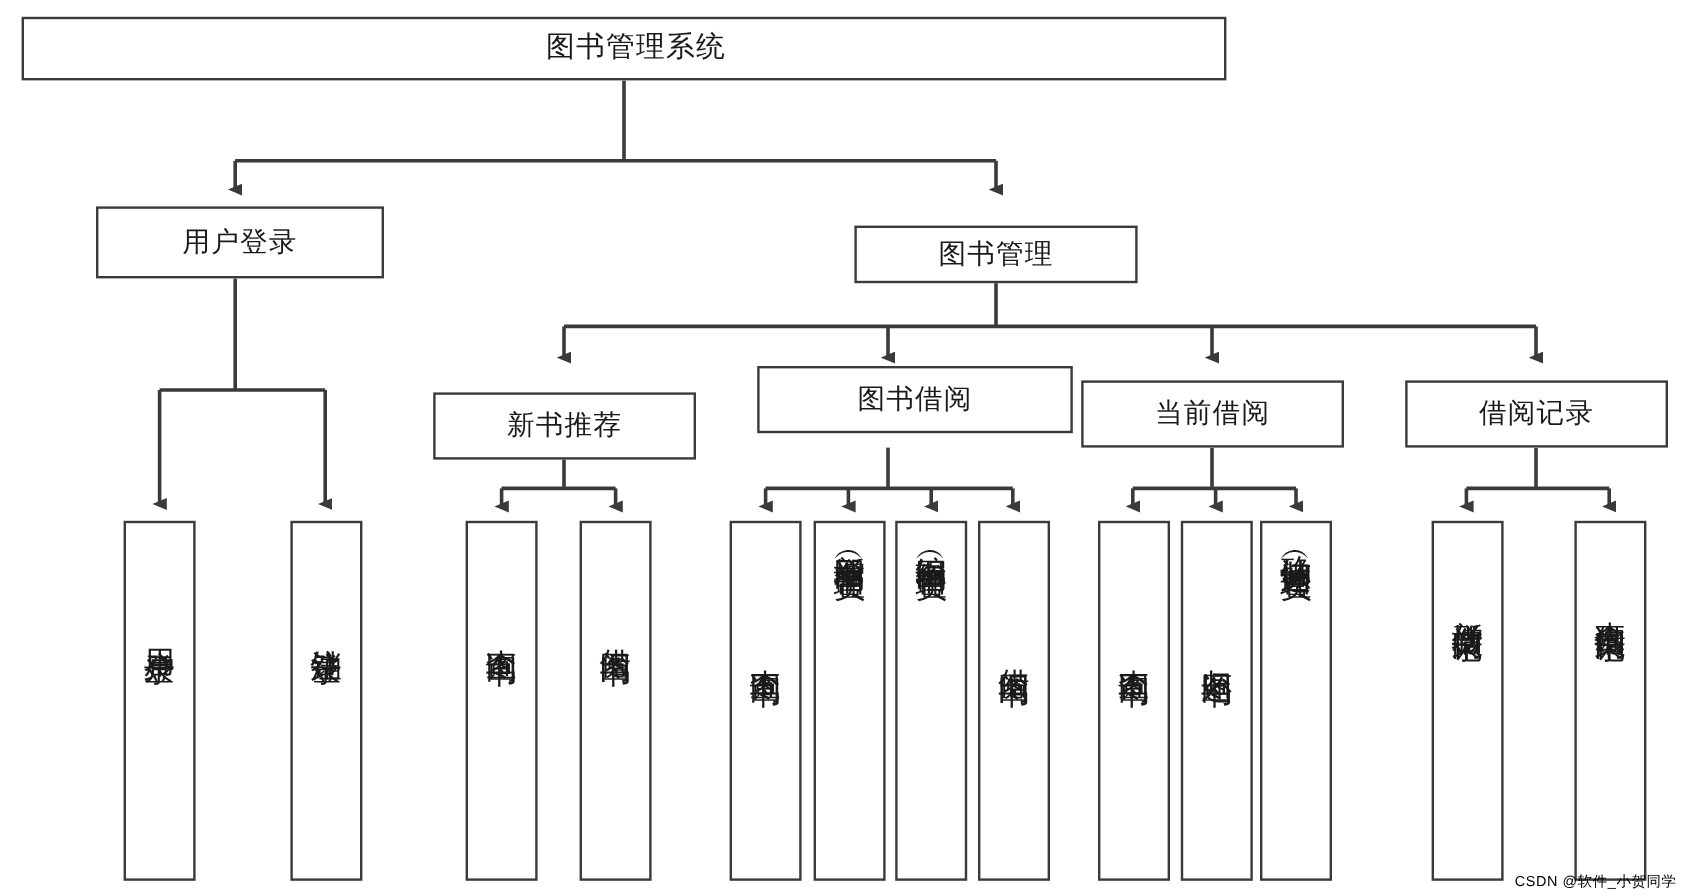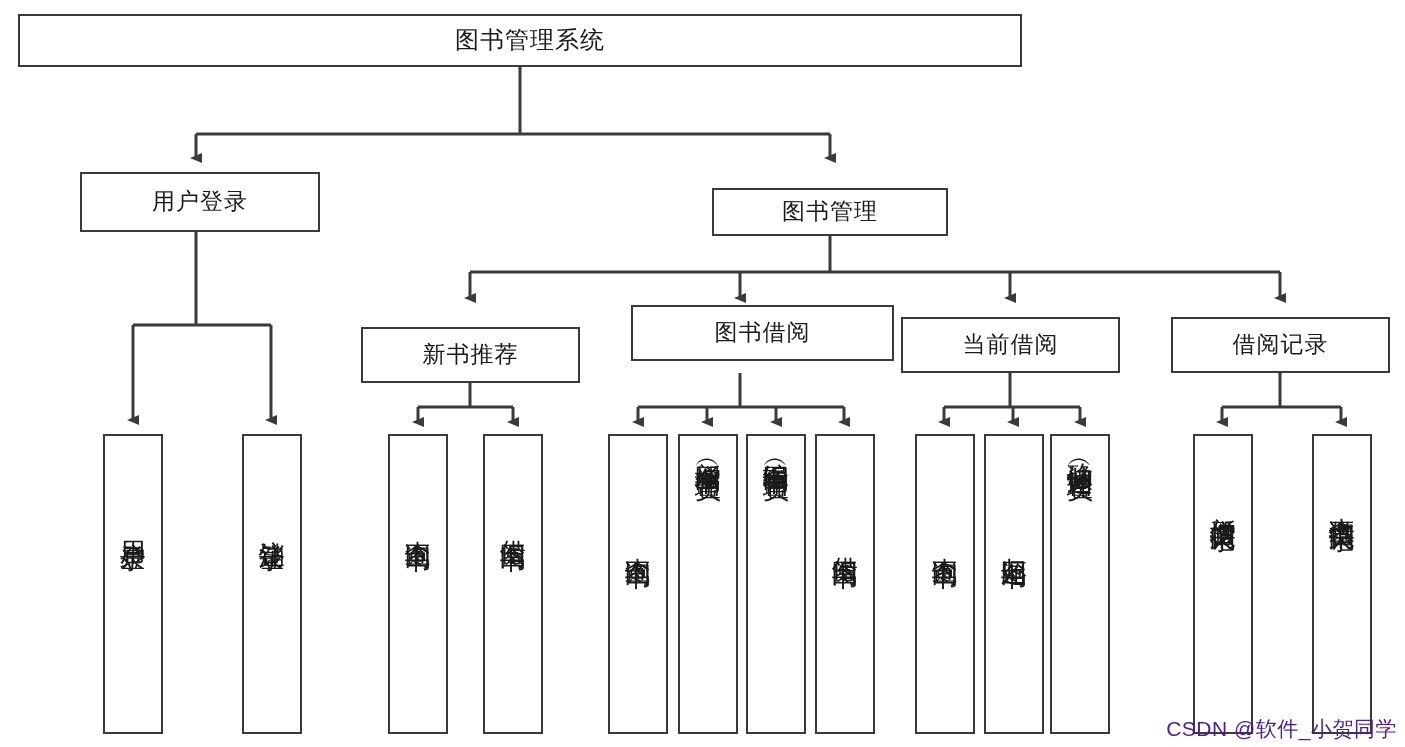--- a/index.html
+++ b/index.html
@@ -65,22 +65,22 @@
   .vtext.pad-top-sm {
     padding-top: 55px;
   }
   .vtext.pad-top-md {
     padding-top: 95px;
   }
   .watermark {
     position: absolute;
     right: 8px;
     bottom: 4px;
-    font-size: 21px;
-    color: #4c1d95;
+    font-size: 12px;
+    color: #000000;
     white-space: nowrap;
     letter-spacing: 0.5px;
   }
 </style>
 </head>
 <body>
 
 <div id="diagram-root">
 
   <svg class="connectors" viewBox="0 0 1405 747">

